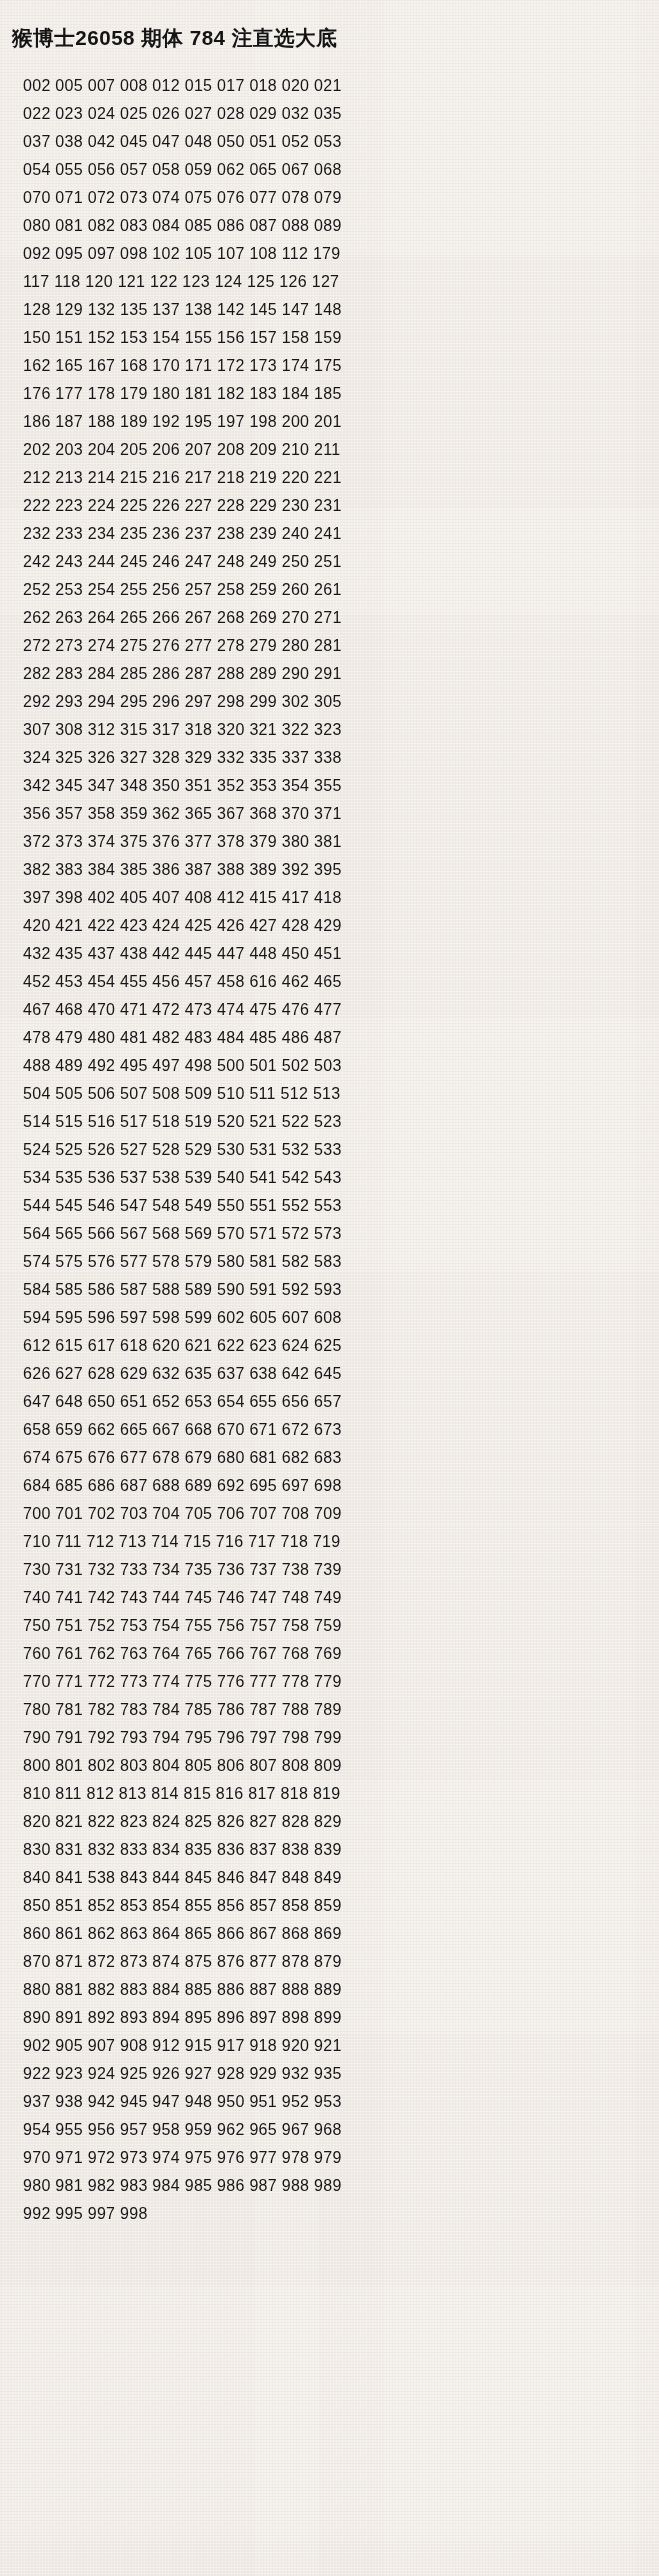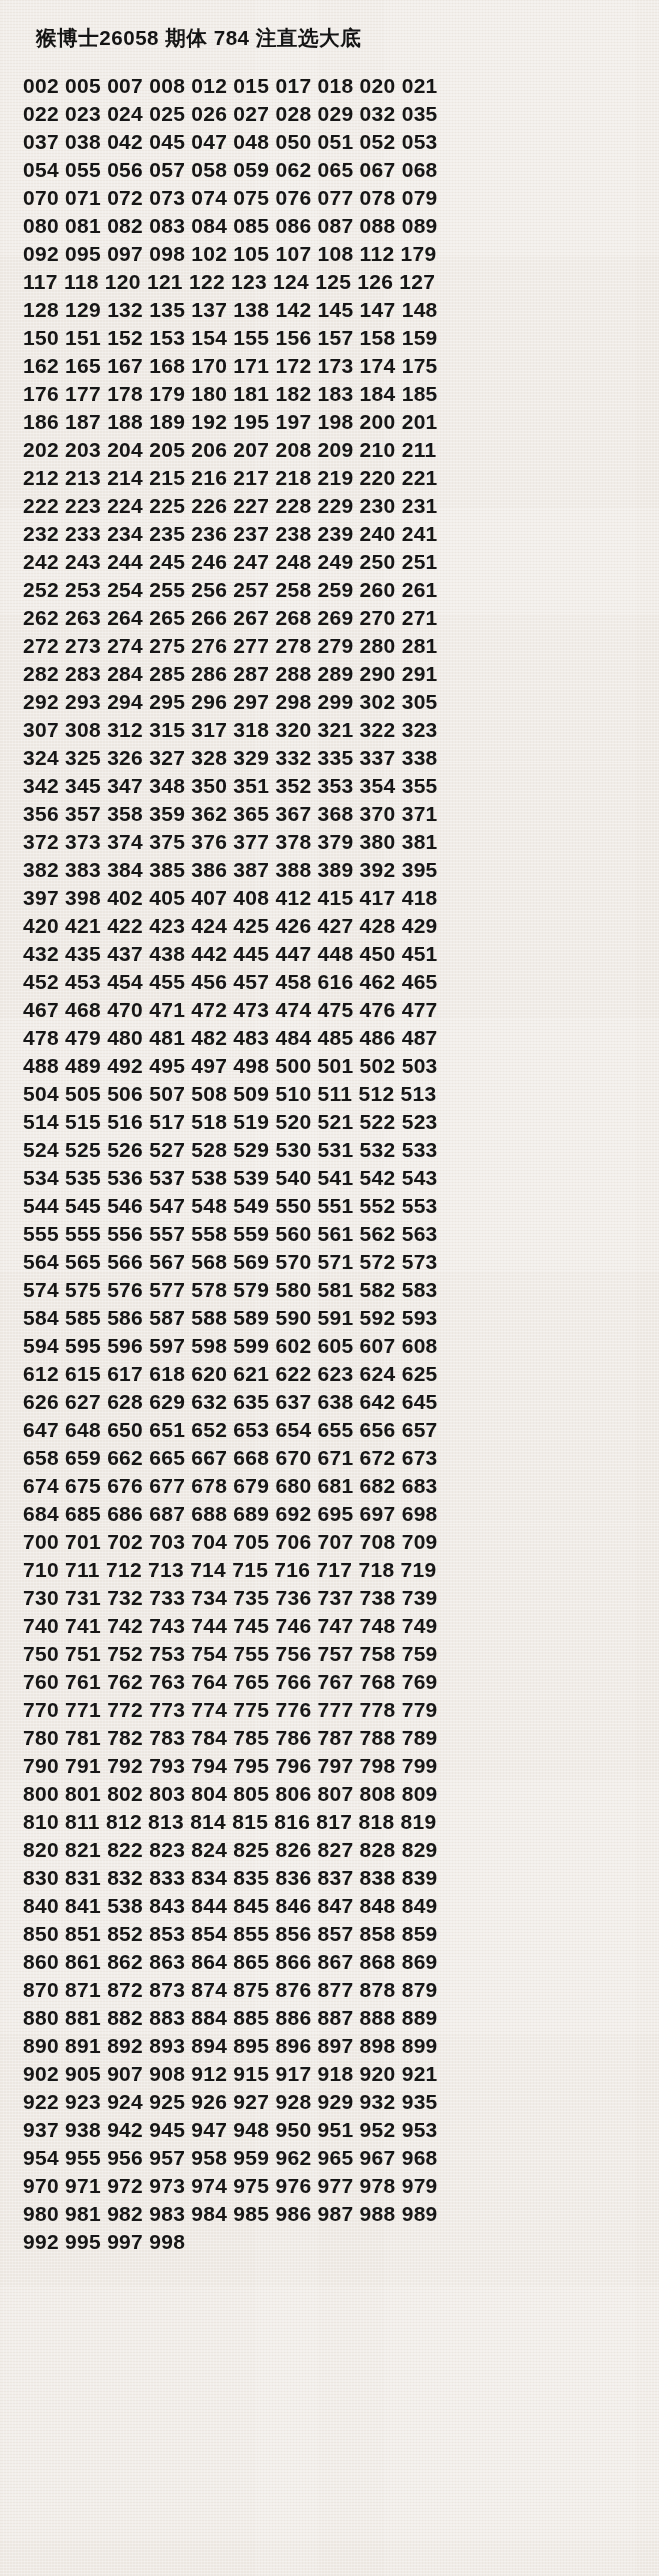--- a/index.html
+++ b/index.html
@@ -25,31 +25,30 @@
     padding: 0 0 46px 0;
     position: relative;
     display: flex;
     flex-direction: column;
   }
   .title {
     font-size: 20.6px;
     font-weight: 700;
     letter-spacing: 0.5px;
     color: #141414;
-    padding: 25px 0 0 36px;
+    padding: 25px 0 0 12px;
     line-height: 1.3;
   }
   .numbers {
     padding: 20.6px 23px 0 23px;
-    font-size: 21px;
+    font-size: 16px;
     line-height: 28px;
     letter-spacing: 0.3px;
     color: #161616;
     font-family: "Liberation Sans", sans-serif;
-    font-weight: bold;
   }
   .numline {
     white-space: pre;
     height: 28px;
   }
 </style>
 </head>
 <body>
 
 <div class="page">
@@ -91,21 +90,20 @@
       <div class="numline">432 435 437 438 442 445 447 448 450 451</div>
       <div class="numline">452 453 454 455 456 457 458 616 462 465</div>
       <div class="numline">467 468 470 471 472 473 474 475 476 477</div>
       <div class="numline">478 479 480 481 482 483 484 485 486 487</div>
       <div class="numline">488 489 492 495 497 498 500 501 502 503</div>
       <div class="numline">504 505 506 507 508 509 510 511 512 513</div>
       <div class="numline">514 515 516 517 518 519 520 521 522 523</div>
       <div class="numline">524 525 526 527 528 529 530 531 532 533</div>
       <div class="numline">534 535 536 537 538 539 540 541 542 543</div>
       <div class="numline">544 545 546 547 548 549 550 551 552 553</div>
-      <div class="numline">555 555 556 557 558 559 560 561 562 563</div>
       <div class="numline">564 565 566 567 568 569 570 571 572 573</div>
       <div class="numline">574 575 576 577 578 579 580 581 582 583</div>
       <div class="numline">584 585 586 587 588 589 590 591 592 593</div>
       <div class="numline">594 595 596 597 598 599 602 605 607 608</div>
       <div class="numline">612 615 617 618 620 621 622 623 624 625</div>
       <div class="numline">626 627 628 629 632 635 637 638 642 645</div>
       <div class="numline">647 648 650 651 652 653 654 655 656 657</div>
       <div class="numline">658 659 662 665 667 668 670 671 672 673</div>
       <div class="numline">674 675 676 677 678 679 680 681 682 683</div>
       <div class="numline">684 685 686 687 688 689 692 695 697 698</div>

